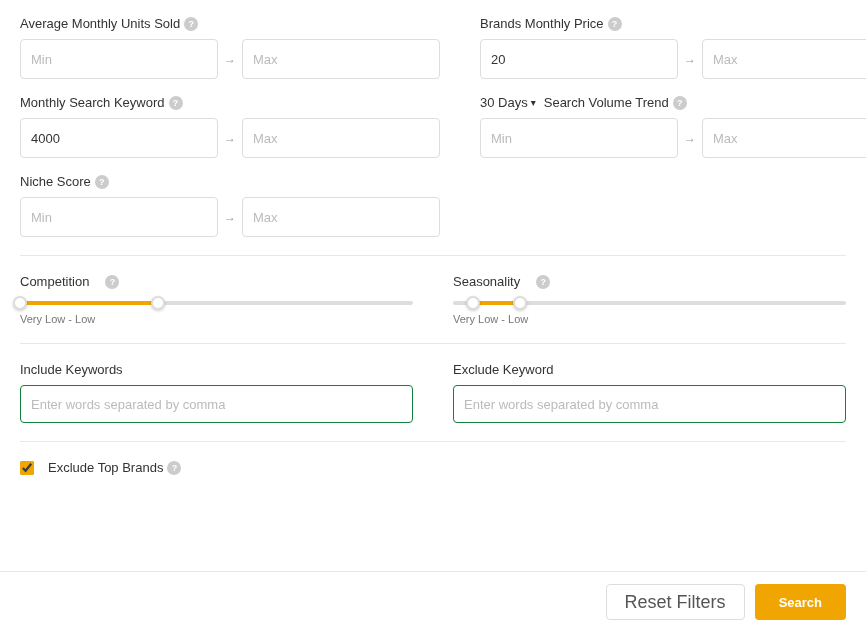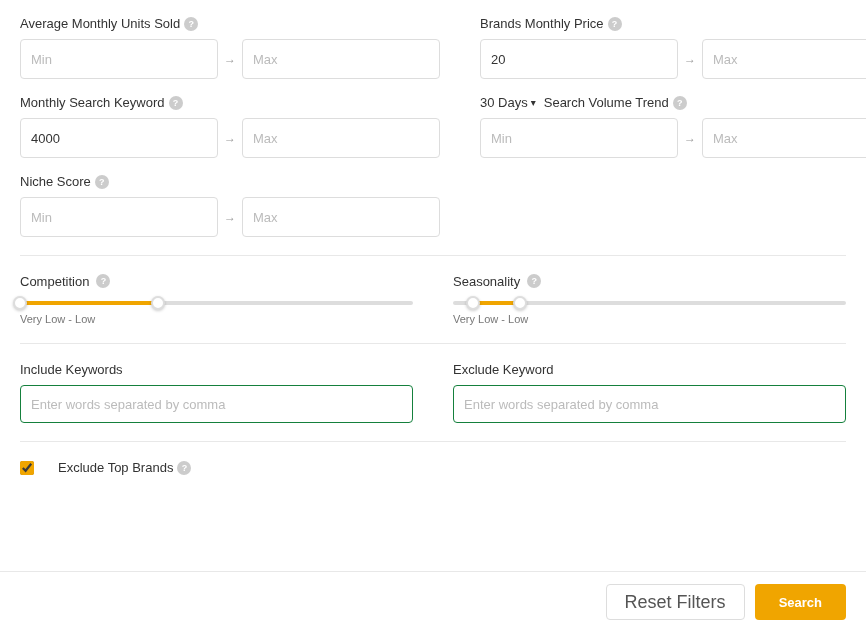--- a/index.html
+++ b/index.html
@@ -101,22 +101,22 @@
     .slider-group {
       flex: 1;
     }
 
     .slider-label {
       font-size: 13px;
       font-weight: 500;
       color: #333;
       margin-bottom: 12px;
       display: flex;
-      align-items: flex-start;
-      gap: 7px;
+      align-items: flex-end;
+      gap: 16px;
     }
 
     .slider-wrapper {
       position: relative;
       margin-bottom: 6px;
     }
 
     .slider-track {
       width: 100%;
       height: 4px;
@@ -202,21 +202,21 @@
     }
 
     .keyword-input::placeholder {
       color: #bbb;
     }
 
     
     .checkbox-row {
       display: flex;
       align-items: center;
-      gap: 24px;
+      gap: 14px;
       margin-bottom: 16px;
     }
 
     .checkbox-input {
       width: 14px;
       height: 14px;
       accent-color: #f0a500;
       cursor: pointer;
     }
 

